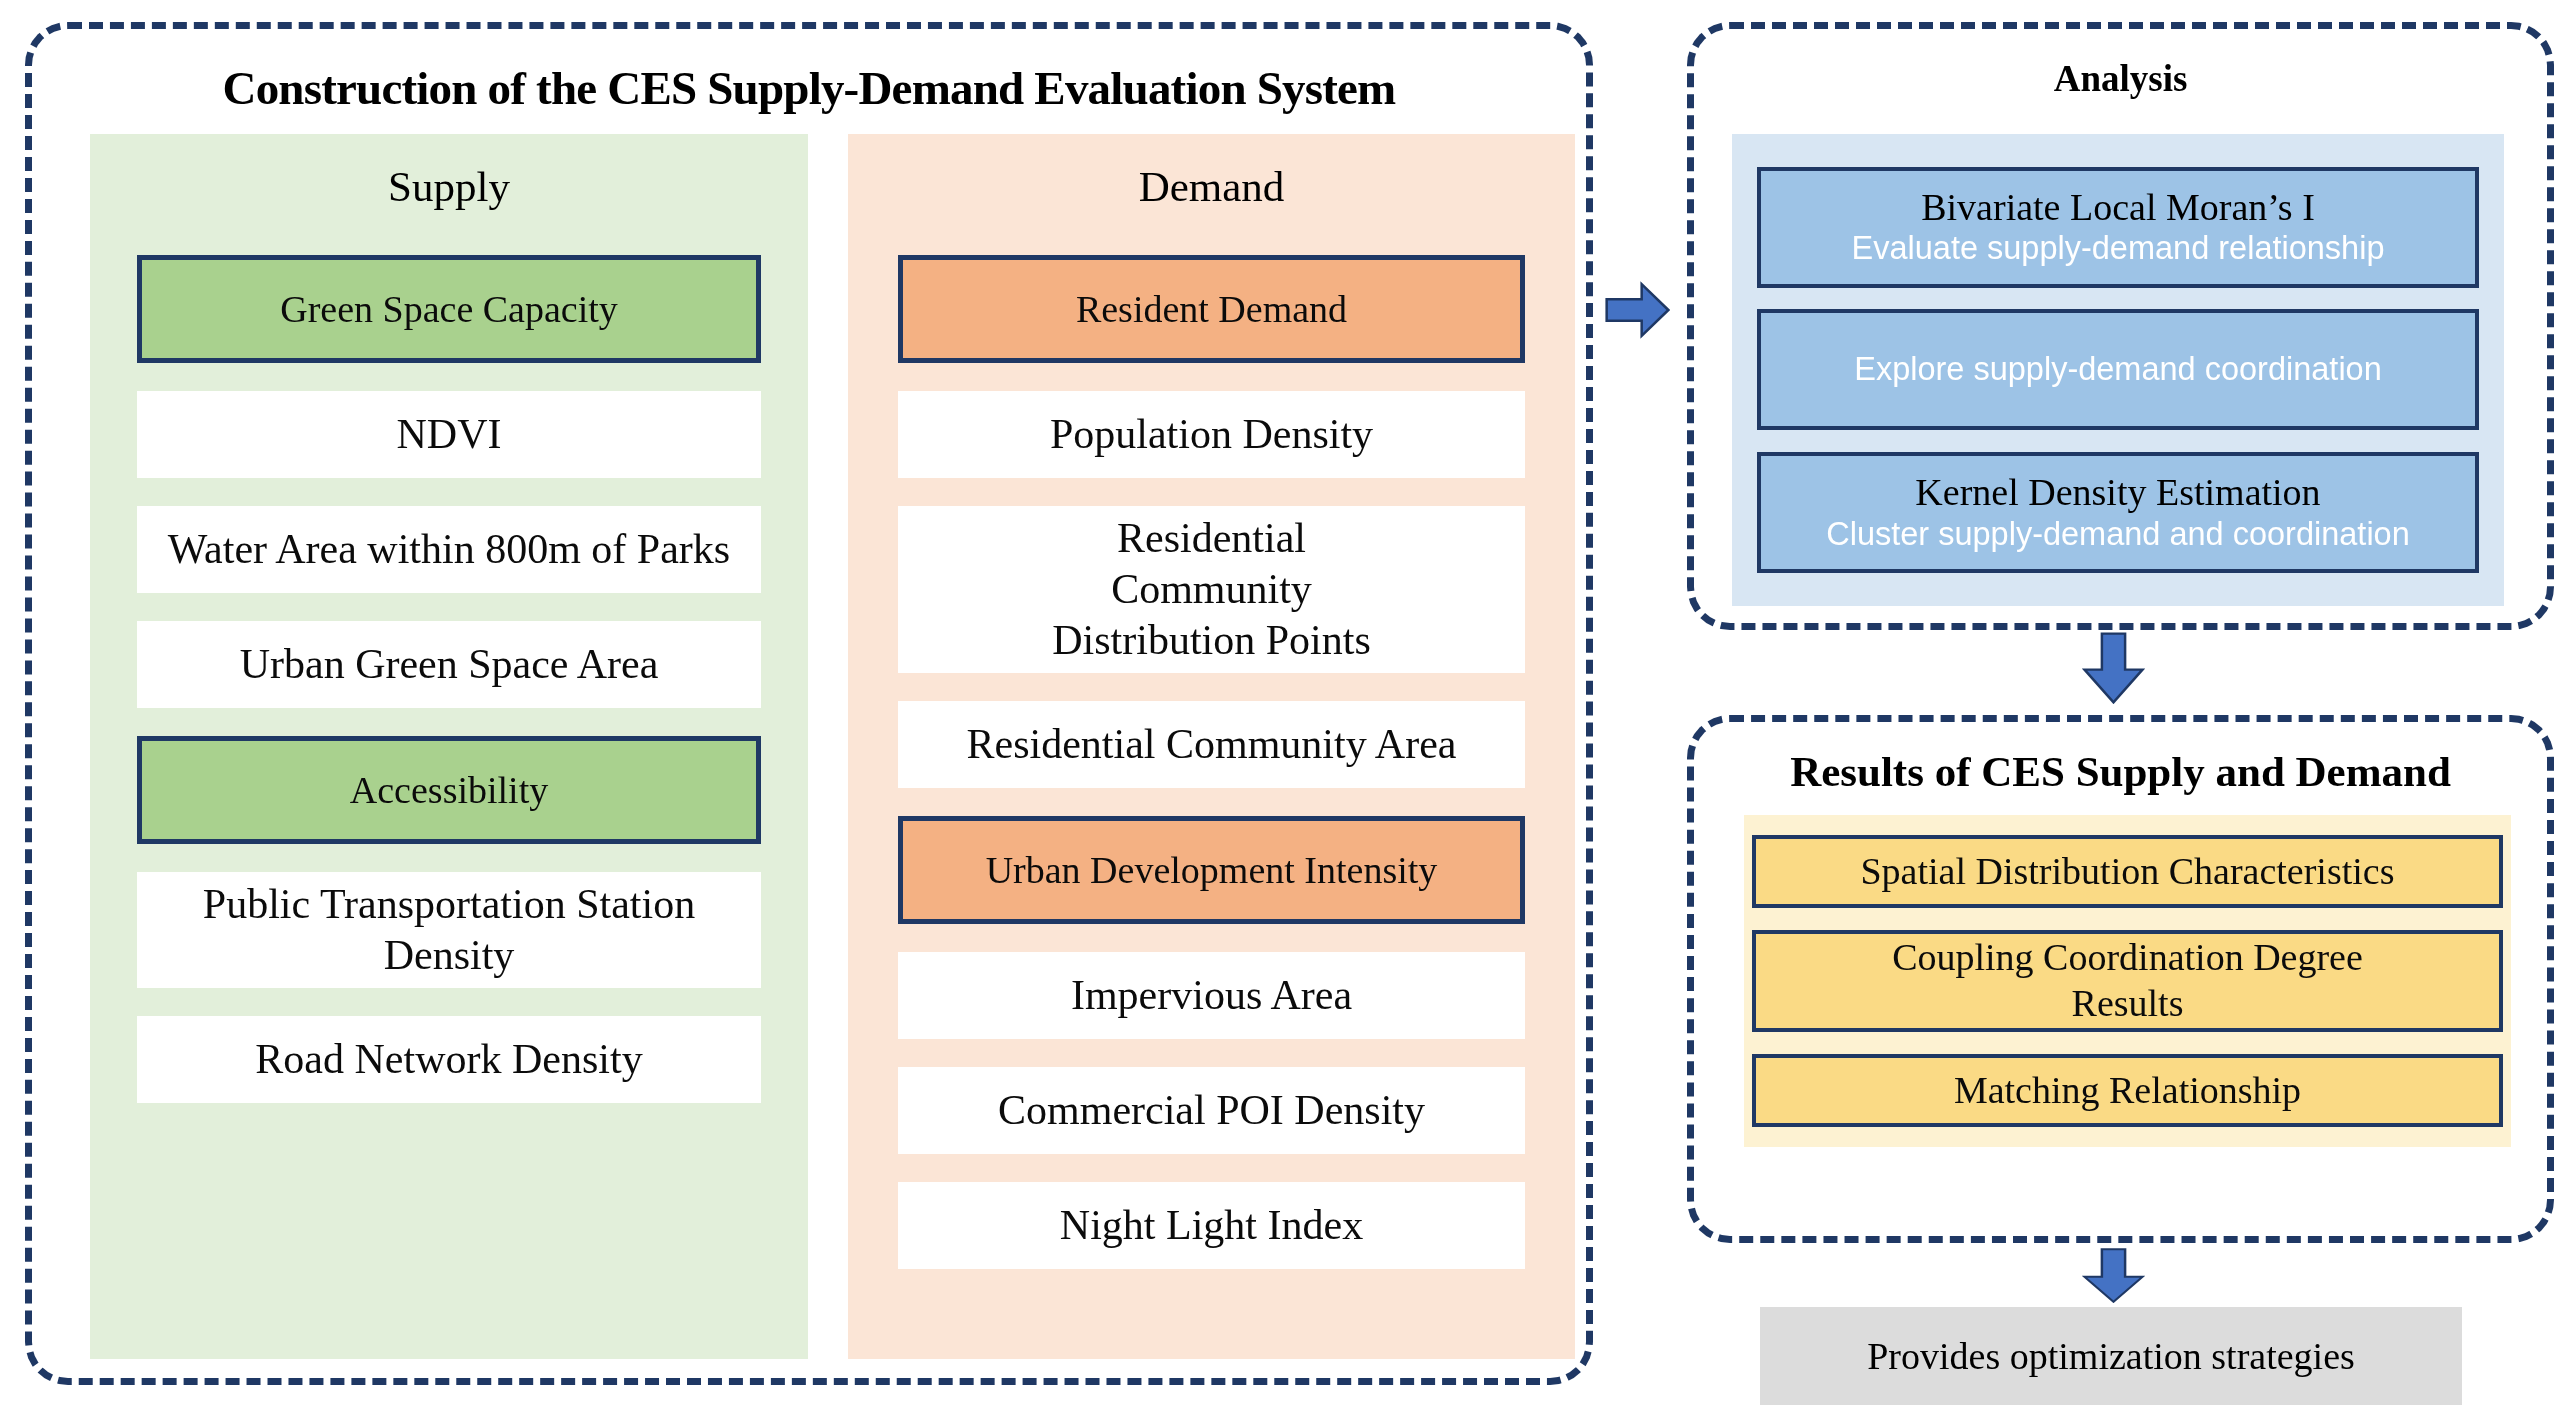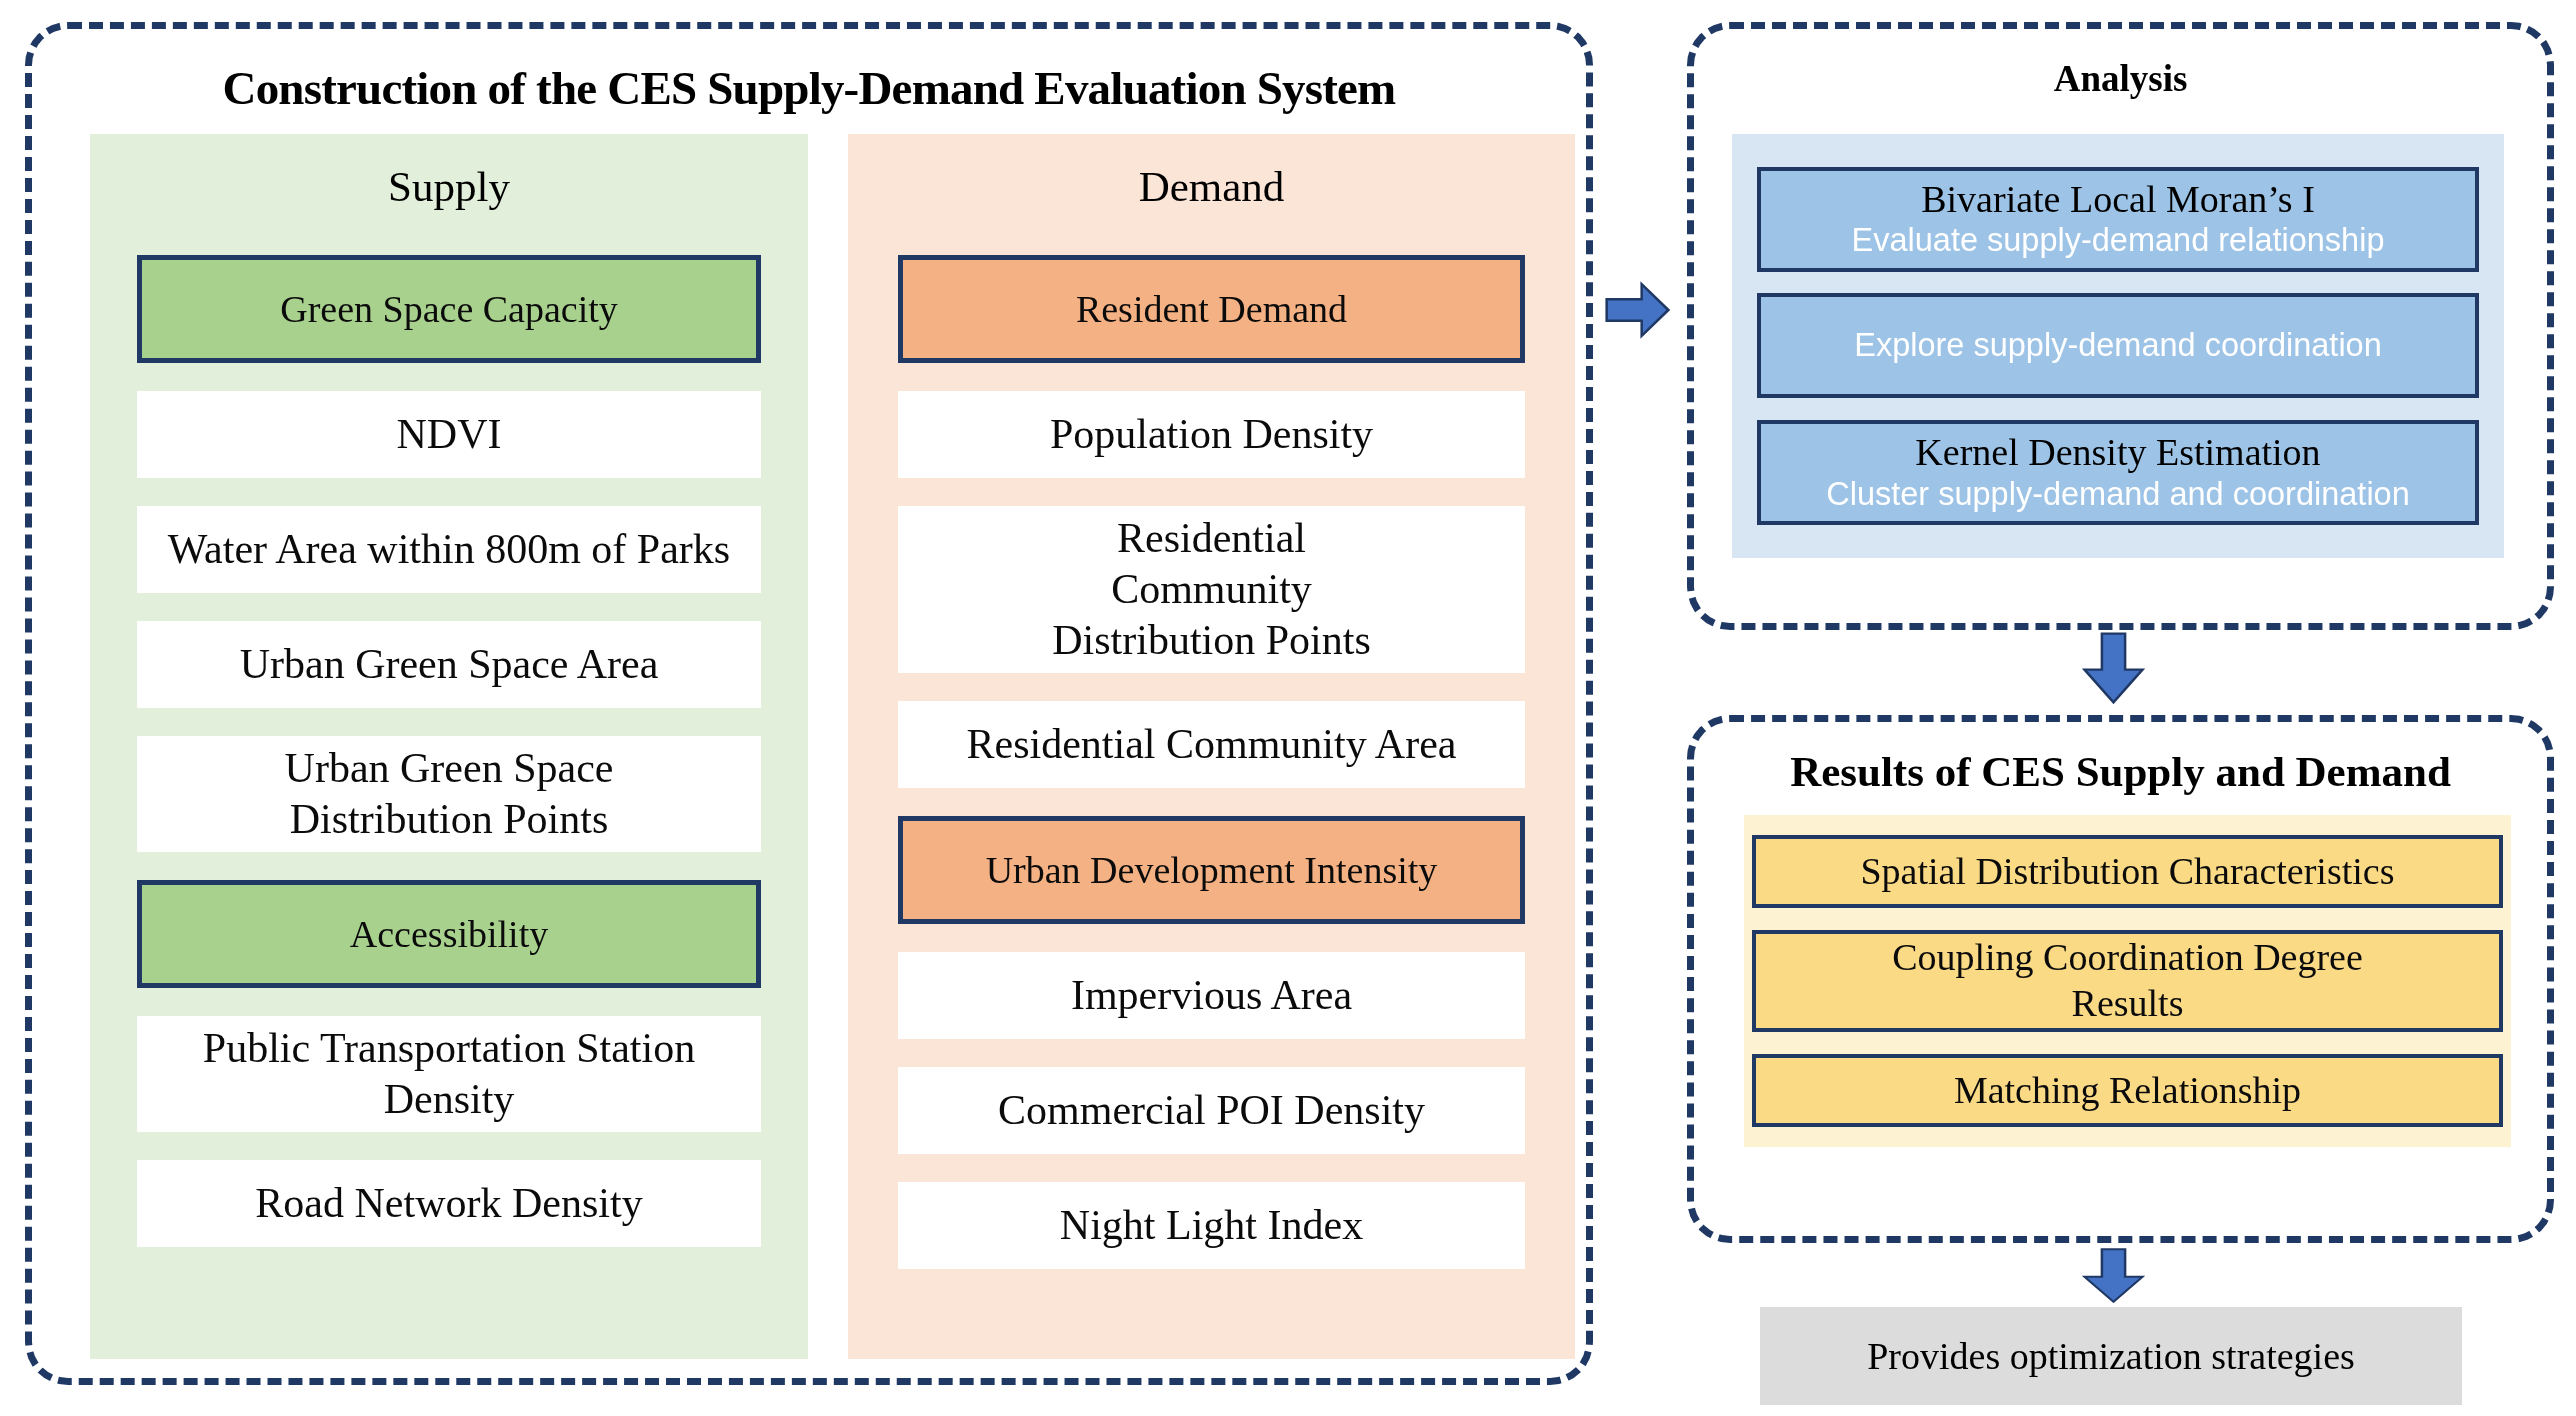--- a/index.html
+++ b/index.html
@@ -62,21 +62,21 @@
     border:5px solid var(--navy);min-height:108px;font-size:38px;padding:6.7px 11.7px;
   }
   .col-supply .box.category{background:var(--supply-cat);}
   .col-demand .box.category{background:var(--demand-cat);}
   .wrap-mid{max-width:517px;}
   .wrap-narrow{max-width:400px;}
   
   .analysis-panel{left:1687px;top:21.7px;width:867px;height:608px;}
   .analysis-title{top:28px;font-size:37px;}
   .analysis-body{
-    position:absolute;left:38px;top:105px;width:772px;height:424px;
+    position:absolute;left:38px;top:105px;width:772px;height:472px;
     background:var(--analysis-bg);
     display:flex;flex-direction:column;gap:21.7px;padding:33px 25px;
   }
   .analysis-box{
     flex:1;border:4.2px solid var(--navy);background:var(--analysis-box);
     display:flex;flex-direction:column;align-items:center;justify-content:center;
     text-align:center;
   }
   .ab-title{font-size:38px;color:#000;line-height:1.15;}
   .ab-sub{font-family:var(--sans);font-size:32.5px;color:#ffffff;line-height:1.2;}
@@ -125,23 +125,20 @@
         </div>
         <div class="box item">
           <span>NDVI</span>
         </div>
         <div class="box item">
           <span>Water Area within 800m of Parks</span>
         </div>
         <div class="box item">
           <span>Urban Green Space Area</span>
         </div>
-        <div class="box item">
-          <span class="wrap-mid">Urban Green Space Distribution Points</span>
-        </div>
         <div class="box category">
           <span>Accessibility</span>
         </div>
         <div class="box item">
           <span class="wrap-mid">Public Transportation Station Density</span>
         </div>
         <div class="box item">
           <span>Road Network Density</span>
         </div>
       </div>

